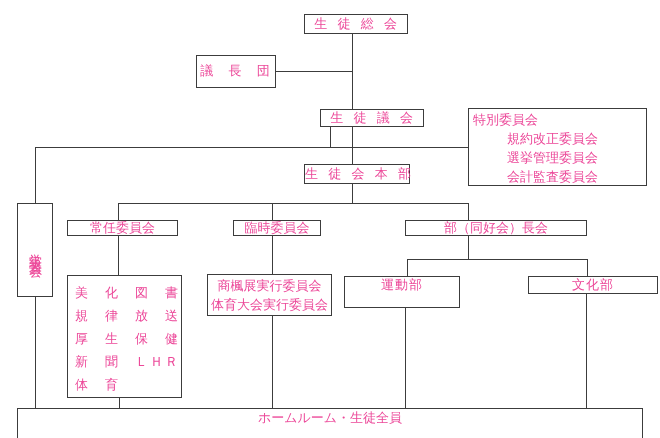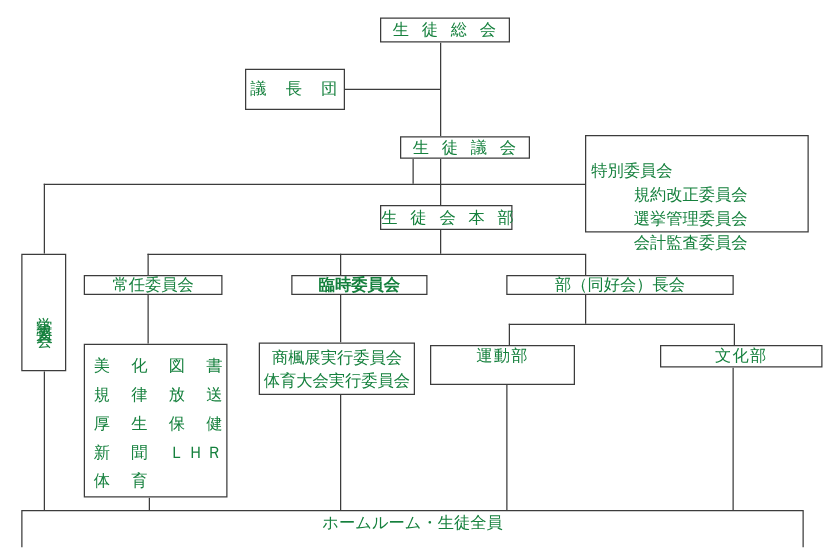--- a/index.html
+++ b/index.html
@@ -15,49 +15,49 @@
     background: #ffffff;
     color: #1f1f1f;
     overflow: hidden;
   }
   .box {
     position: absolute;
     box-sizing: border-box;
     border: 1.5px solid #3c3c3c;
     background: #ffffff;
     font-size: 13px;
-    color: #15803d;
+    color: #ec4899;
     white-space: nowrap;
   }
   .center {
     text-align: center;
   }
   .spaced {
     letter-spacing: 1px;
     word-spacing: 5px;
   }
   .vline, .hline {
     position: absolute;
     background: #3c3c3c;
   }
   .vline { width: 1px; }
   .hline { height: 1px; }
   
   .b-sokai    { left: 304px; top: 14px;  width: 104px; height: 20px; line-height: 17px; }
   .b-gicho    { left: 196px; top: 55px;  width: 80px;  height: 33px; line-height: 30px; letter-spacing: 2px; word-spacing: 8px; }
   .b-gikai    { left: 320px; top: 109px; width: 104px; height: 18px; line-height: 15px; }
-  .b-tokubetsu{ left: 468px; top: 108px; width: 179px; height: 78px; line-height: 19px; padding-top: 18px; }
+  .b-tokubetsu{ left: 468px; top: 108px; width: 179px; height: 78px; line-height: 19px; padding-top: 1px; }
   .b-tokubetsu .t-title { padding-left: 4px; }
   .b-tokubetsu .t-item  { padding-left: 38px; }
   .b-honbu    { left: 304px; top: 164px; width: 106px; height: 20px; line-height: 17px; }
   .b-gakkyu   { left: 17px;  top: 203px; width: 36px;  height: 94px;
                 writing-mode: vertical-rl; text-orientation: upright;
                 letter-spacing: 3px; text-align: center; line-height: 33px; }
   .b-jonin    { left: 67px;  top: 220px; width: 111px; height: 16px; line-height: 13px; }
-  .b-rinji    { left: 233px; top: 220px; width: 109px; height: 16px; line-height: 13px; font-weight: bold; }
+  .b-rinji    { left: 233px; top: 220px; width: 88px; height: 16px; line-height: 13px; }
   .b-bucho    { left: 405px; top: 220px; width: 182px; height: 16px; line-height: 13px; }
   .b-joninsub { left: 67px;  top: 275px; width: 115px; height: 123px; line-height: 23px; padding: 5px 0 0 7px; letter-spacing: 2px; }
   .b-rinjisub { left: 207px; top: 274px; width: 125px; height: 42px; line-height: 19px; padding-top: 1px; text-align: center; }
   .b-undobu   { left: 344px; top: 276px; width: 116px; height: 32px; line-height: 15px; letter-spacing: 1px; }
   .b-bunkabu  { left: 512px; top: 276px; width: 130px; height: 18px; line-height: 15px; letter-spacing: 1px; margin-left: 16px; }
   .b-homeroom { left: 17px;  top: 408px; width: 626px; height: 36px; line-height: 17px; }
 </style>
 </head>
 <body>
 

